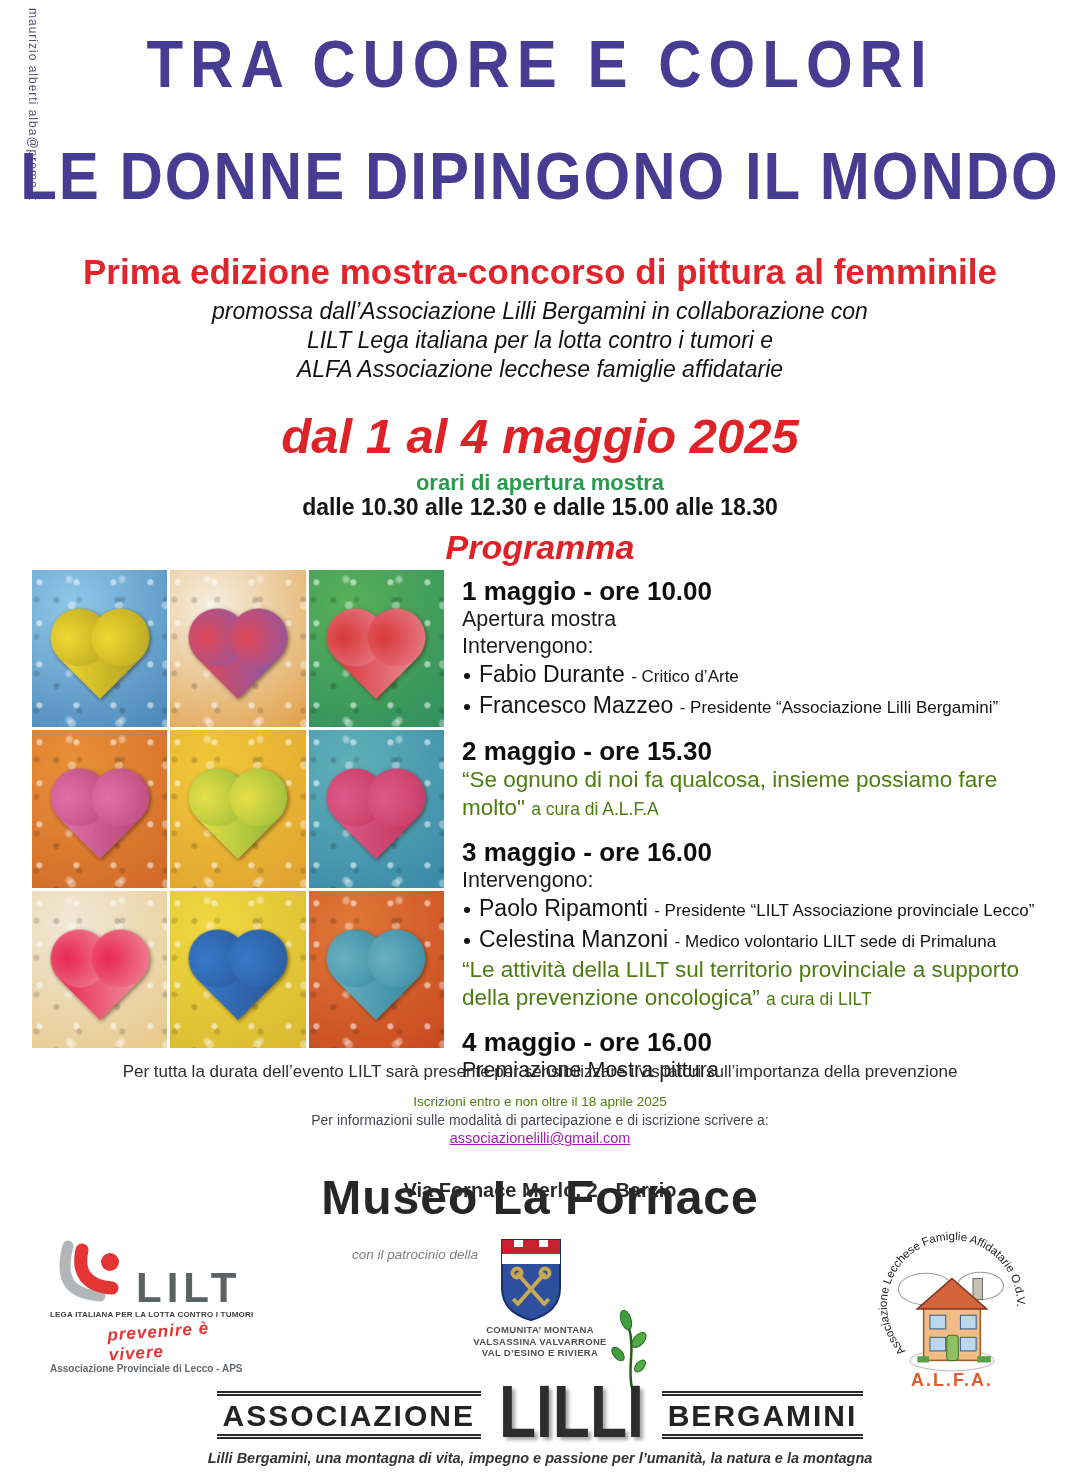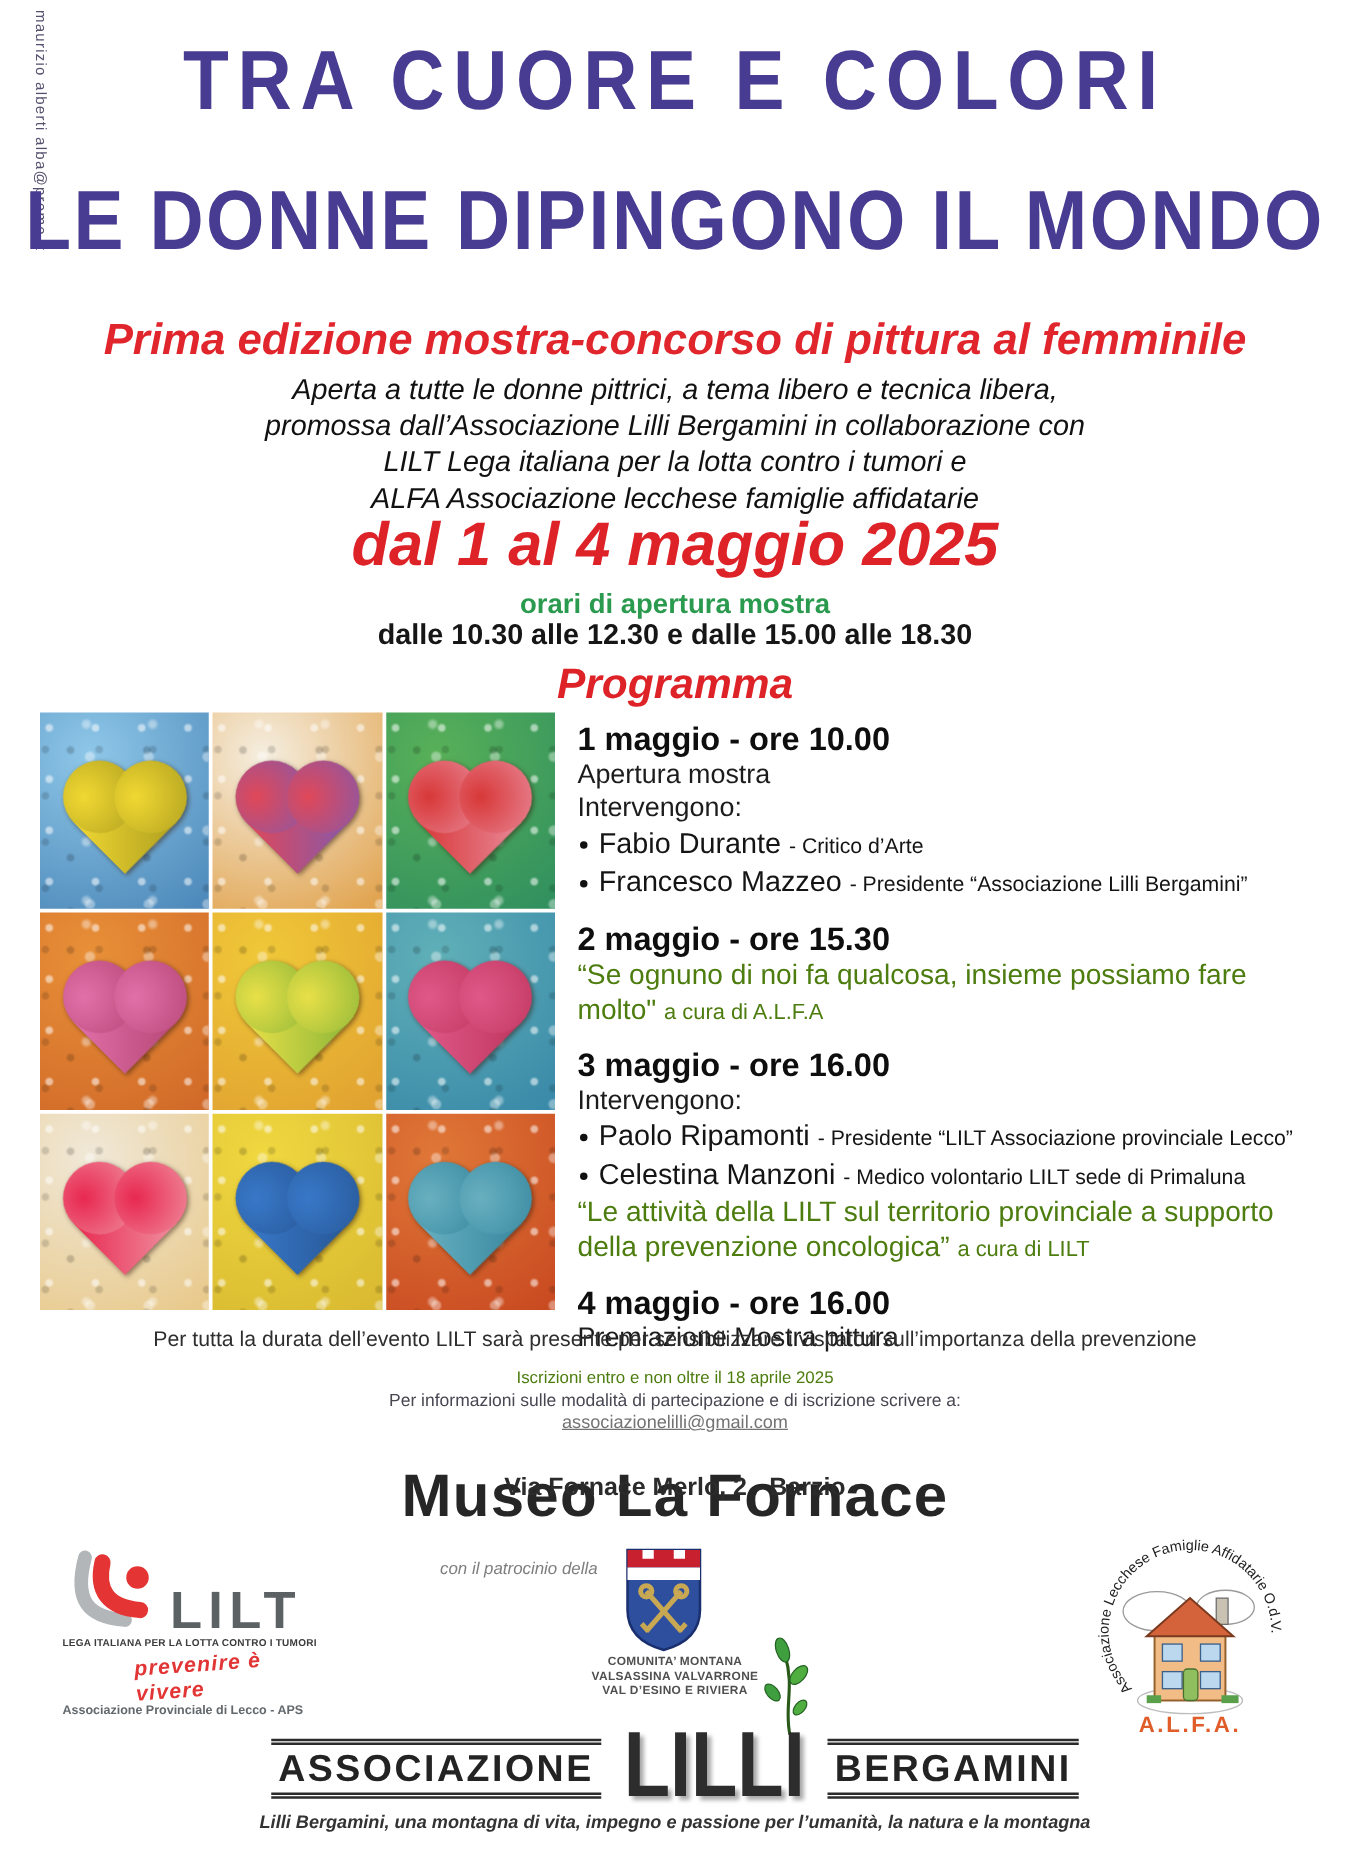--- a/index.html
+++ b/index.html
@@ -18,21 +18,21 @@
   }
 
   
   .title1,.title2{
     font-weight:bold;color:#473b92;white-space:nowrap;
     transform:scaleY(1.12);
   }
   .title1{top:30px;font-size:60px;letter-spacing:7px;}
   .title2{top:142px;font-size:60px;letter-spacing:2px;}
 
-  .subtitle{top:252px;font-size:35px;font-weight:bold;font-style:italic;color:#e0262c;}
+  .subtitle{top:252px;font-size:35px;font-weight:bold;color:#e0262c;}
   .intro{top:297px;font-size:23px;font-style:italic;line-height:29px;color:#111;}
   .dates{top:408px;font-size:49px;font-weight:bold;font-style:italic;color:#dd2328;}
   .hours-label{top:470px;font-size:22px;font-weight:bold;color:#2a9a4e;}
   .hours{top:494px;font-size:23px;font-weight:bold;color:#161616;}
   .prog-head{top:528px;font-size:34px;font-weight:bold;font-style:italic;color:#dd2328;}
 
   
   .artwork{
     left:32px;top:570px;width:412px;height:478px;
     display:grid;grid-template-columns:repeat(3,1fr);grid-template-rows:repeat(3,1fr);
@@ -70,21 +70,21 @@
   .line-bullet{font-size:23px;line-height:28px;color:#141414;}
   .line-bullet .dot{display:inline-block;width:6px;height:6px;border-radius:50%;background:#111;margin:0 9px 3px 2px;}
   .line-bullet .role{font-size:17px;}
   .line-mixed{font-size:22.5px;line-height:28px;color:#4d7c0f;}
   .line-mixed .small{font-size:17.5px;}
 
   .note{top:1062px;font-size:17px;color:#2e2e2e;}
   .reg1{top:1094px;font-size:13.5px;color:#4d7c0f;}
   .reg2{top:1112px;font-size:14px;color:#474752;}
   .email-row{top:1130px;font-size:14.5px;}
-  .email-row a{color:#737373;text-decoration:underline;}
+  .email-row a{color:#a21caf;text-decoration:underline;}
 
   .venue-name{top:1170px;font-size:48px;font-weight:bold;color:#262626;letter-spacing:1px;}
   .venue-addr{top:1179px;font-size:20px;font-weight:bold;color:#2b2b2b;}
   .patronage{left:352px;top:1247px;font-size:13.5px;font-style:italic;color:#7e7e7e;}
 
   .shield{left:500px;top:1238px;}
   .comunita{left:440px;top:1324px;width:200px;text-align:center;
     font-size:9.5px;font-weight:bold;color:#4f4f4f;line-height:11.5px;letter-spacing:.3px;}
   .plant{left:606px;top:1310px;}
 
@@ -118,21 +118,20 @@
 <div class="poster">
 
   <div class="abs credit">maurizio alberti alba@promo.it</div>
 
   <div class="abs ctr title1">TRA CUORE E COLORI</div>
   <div class="abs ctr title2">LE DONNE DIPINGONO IL MONDO</div>
 
   <div class="abs ctr subtitle">Prima edizione mostra-concorso di pittura al femminile</div>
 
   <div class="abs ctr intro">
-    <div>Aperta a tutte le donne pittrici, a tema libero e tecnica libera,</div>
     <div>promossa dall’Associazione Lilli Bergamini in collaborazione con</div>
     <div>LILT Lega italiana per la lotta contro i tumori e</div>
     <div>ALFA Associazione lecchese famiglie affidatarie</div>
   </div>
 
   <div class="abs ctr dates">dal 1 al 4 maggio 2025</div>
   <div class="abs ctr hours-label">orari di apertura mostra</div>
   <div class="abs ctr hours">dalle 10.30 alle 12.30 e dalle 15.00 alle 18.30</div>
   <div class="abs ctr prog-head">Programma</div>
 

